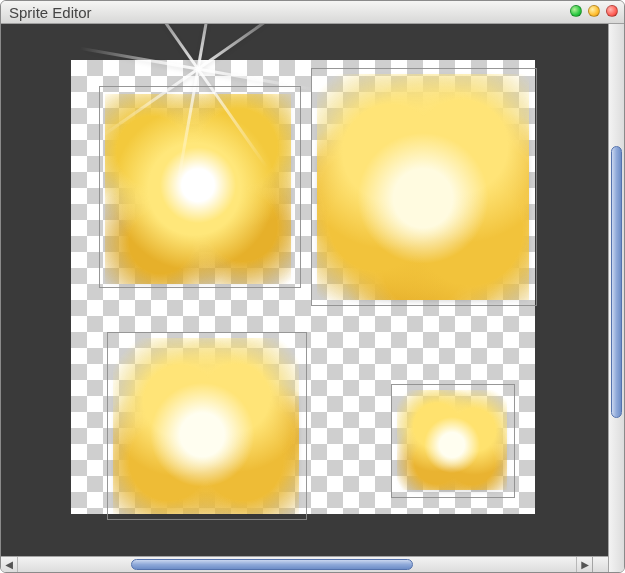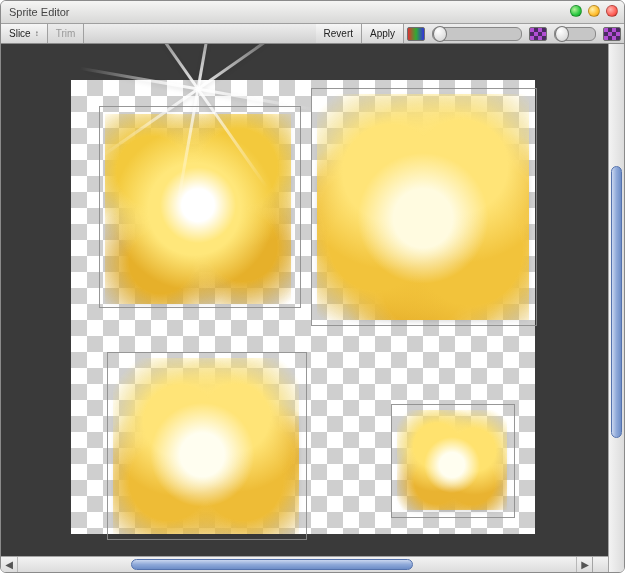--- a/index.html
+++ b/index.html
@@ -23,21 +23,21 @@
   .titlebar {
     height: 22px;
     display: flex;
     align-items: center;
     justify-content: space-between;
     padding: 0 8px;
     background: linear-gradient(#f5f5f4, #d8d8d7);
     border-bottom: 1px solid #9f9f9f;
     position: relative;
   }
-  .titlebar-title { font-size: 11px; color: #444; }
+  .titlebar-title { font-size: 15px; color: #444; }
   .traffic-lights {
     display: flex;
     gap: 6px;
     position: absolute;
     right: 6px;
     top: 4px;
   }
   .tl { width: 12px; height: 12px; border-radius: 50%; border: 1px solid rgba(0,0,0,.25); box-sizing: border-box; }
   .tl.green  { background: radial-gradient(circle at 35% 35%, #b4f09a, #27c840 60%, #19962d); }
   .tl.yellow { background: radial-gradient(circle at 35% 35%, #fff0a8, #ffbd2e 60%, #dd8f11); }
@@ -232,45 +232,20 @@
 
   <div class="titlebar">
     <span class="titlebar-title">Sprite Editor</span>
     <div class="traffic-lights">
       <div class="tl green"></div>
       <div class="tl yellow"></div>
       <div class="tl red"></div>
     </div>
   </div>
 
-  <div class="toolbar">
-    <div class="tbtn">
-      <span>Slice</span>
-      <span class="arrows">↕</span>
-    </div>
-    <div class="tbtn disabled">
-      <span>Trim</span>
-    </div>
-    <div class="toolbar-spacer"></div>
-    <div class="tbtn">
-      <span>Revert</span>
-    </div>
-    <div class="tbtn">
-      <span>Apply</span>
-    </div>
-    <div class="swatch sw-rgb"></div>
-    <div class="alpha-slider">
-      <div class="thumb"></div>
-    </div>
-    <div class="swatch sw-magenta"></div>
-    <div class="alpha-slider" style="width:40px">
-      <div class="thumb"></div>
-    </div>
-    <div class="swatch sw-magenta"></div>
-  </div>
 
   <div class="content">
     <div class="viewport-wrap">
       <div class="viewport">
         <div class="canvas">
 
           <div class="explosion ex1">
             <div class="ray" style="transform: translate(-50%,-100%) rotate(10deg)"></div>
             <div class="ray" style="transform: translate(-50%,-100%) rotate(55deg)"></div>
             <div class="ray" style="transform: translate(-50%,-100%) rotate(100deg)"></div>

